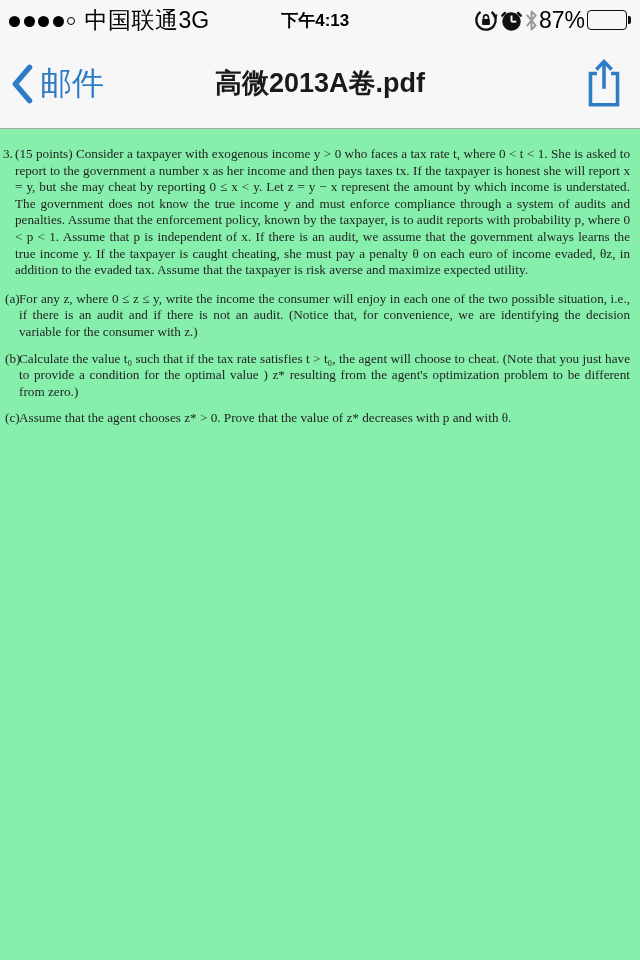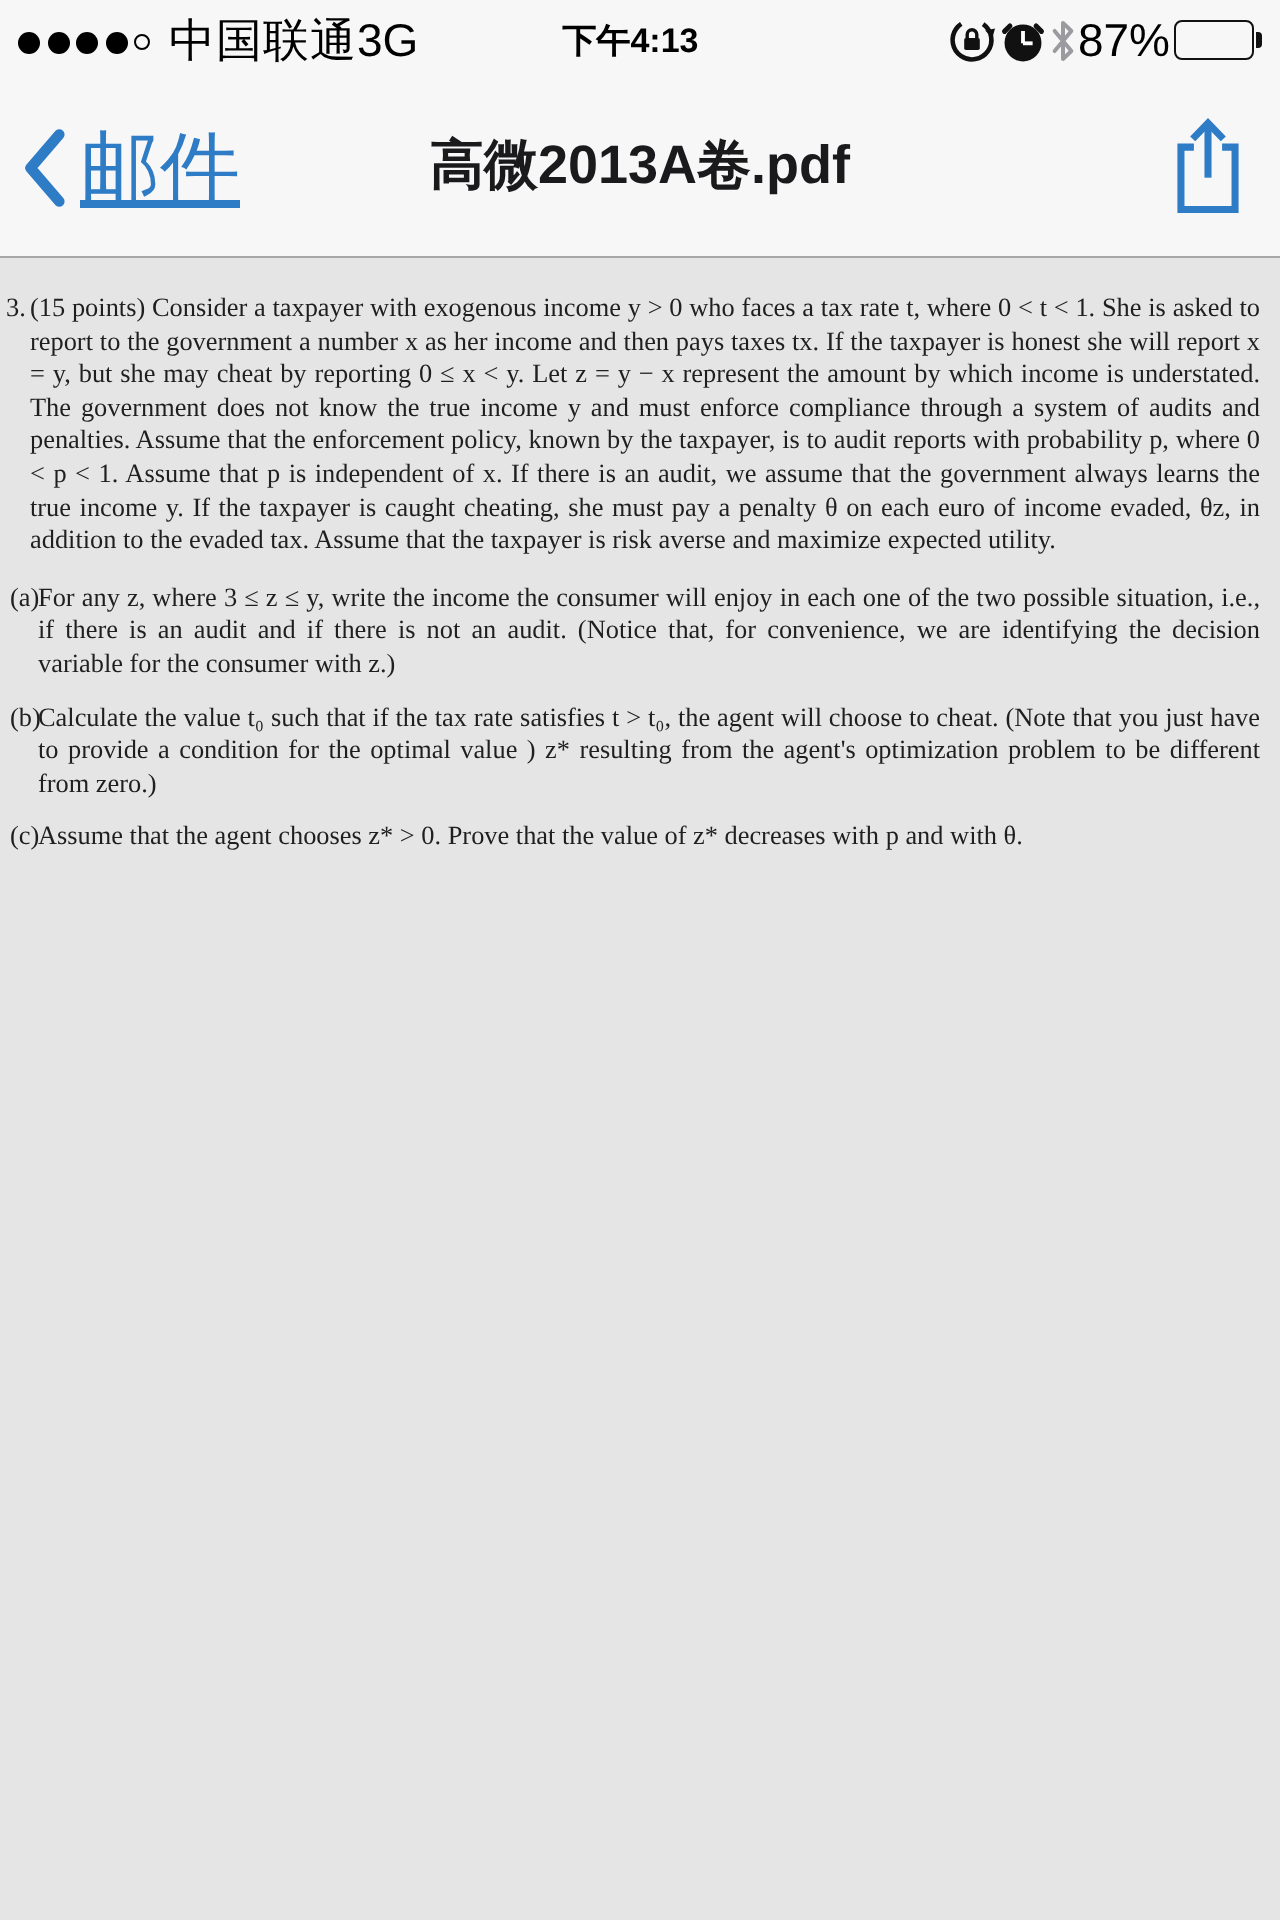--- a/index.html
+++ b/index.html
@@ -2,21 +2,21 @@
 <html><head>
 <meta charset="utf-8">
 <style>
   * { box-sizing: border-box; }
   html, body { margin: 0; padding: 0; background: #ffffff; }
   body {
     width: 640px; height: 960px; overflow: hidden; position: relative;
     font-family: "Liberation Sans", "DejaVu Sans", sans-serif;
     -webkit-font-smoothing: antialiased;
   }
-  .screen { width: 640px; height: 960px; background: #e5e5e5; }
+  .screen { width: 640px; height: 960px; background: #86efac; }
 
   
   .chrome {
     background: #f7f7f8;
     border-bottom: 1px solid #a7a7aa;
     height: 129px;
   }
   .statusbar {
     position: relative; height: 40px;
     display: flex; align-items: center;
@@ -45,21 +45,21 @@
   }
   .batt-fill { height: 100%; width: 88%; background: #000; border-radius: 1.5px; }
   .batt-tip { width: 3px; height: 8px; background: #111; border-radius: 0 2px 2px 0; margin-left: 1px; }
 
   .navbar { position: relative; height: 88px; }
   .back {
     position: absolute; left: 10px; top: 0; height: 100%;
     display: flex; align-items: center; color: #2e7cc5; cursor: pointer;
   }
   .back svg { display: block; }
-  .back-label { font-size: 40px; margin-left: 7px; text-decoration: underline; }
+  .back-label { font-size: 32px; margin-left: 7px; }
   .navtitle {
     position: absolute; left: 50%; top: 50%; transform: translate(-50%, -54%);
     font-size: 27px; font-weight: 600; color: #1a1a1c; white-space: nowrap;
   }
   .share {
     position: absolute; right: 16px; top: 50%; transform: translateY(-52%);
     color: #2e7cc5; cursor: pointer;
   }
   .share svg { display: block; }
 
@@ -154,21 +154,21 @@
 
   <main class="content">
 
     <div class="prob">
       <span class="pnum">3.</span>
       <p>(15 points) Consider a taxpayer with exogenous income y &gt; 0 who faces a tax rate t, where 0 &lt; t &lt; 1. She is asked to report to the government a number x as her income and then pays taxes tx. If the taxpayer is honest she will report x = y, but she may cheat by reporting 0 ≤ x &lt; y. Let z = y − x represent the amount by which income is understated. The government does not know the true income y and must enforce compliance through a system of audits and penalties. Assume that the enforcement policy, known by the taxpayer, is to audit reports with probability p, where 0 &lt; p &lt; 1. Assume that p is independent of x. If there is an audit, we assume that the government always learns the true income y. If the taxpayer is caught cheating, she must pay a penalty θ on each euro of income evaded, θz, in addition to the evaded tax. Assume that the taxpayer is risk averse and maximize expected utility.</p>
     </div>
 
     <div class="part">
       <span class="plabel">(a)</span>
-      <p>For any z, where 3 ≤ z ≤ y, write the income the consumer will enjoy in each one of the two possible situation, i.e., if there is an audit and if there is not an audit. (Notice that, for convenience, we are identifying the decision variable for the consumer with z.)</p>
+      <p>For any z, where 0 ≤ z ≤ y, write the income the consumer will enjoy in each one of the two possible situation, i.e., if there is an audit and if there is not an audit. (Notice that, for convenience, we are identifying the decision variable for the consumer with z.)</p>
     </div>
 
     <div class="part">
       <span class="plabel">(b)</span>
       <p>Calculate the value t₀ such that if the tax rate satisfies t &gt; t₀, the agent will choose to cheat. (Note that you just have to provide a condition for the optimal value ) z* resulting from the agent's optimization problem to be different from zero.)</p>
     </div>
 
     <div class="part">
       <span class="plabel">(c)</span>
       <p>Assume that the agent chooses z* &gt; 0. Prove that the value of z* decreases with p and with θ.</p>

